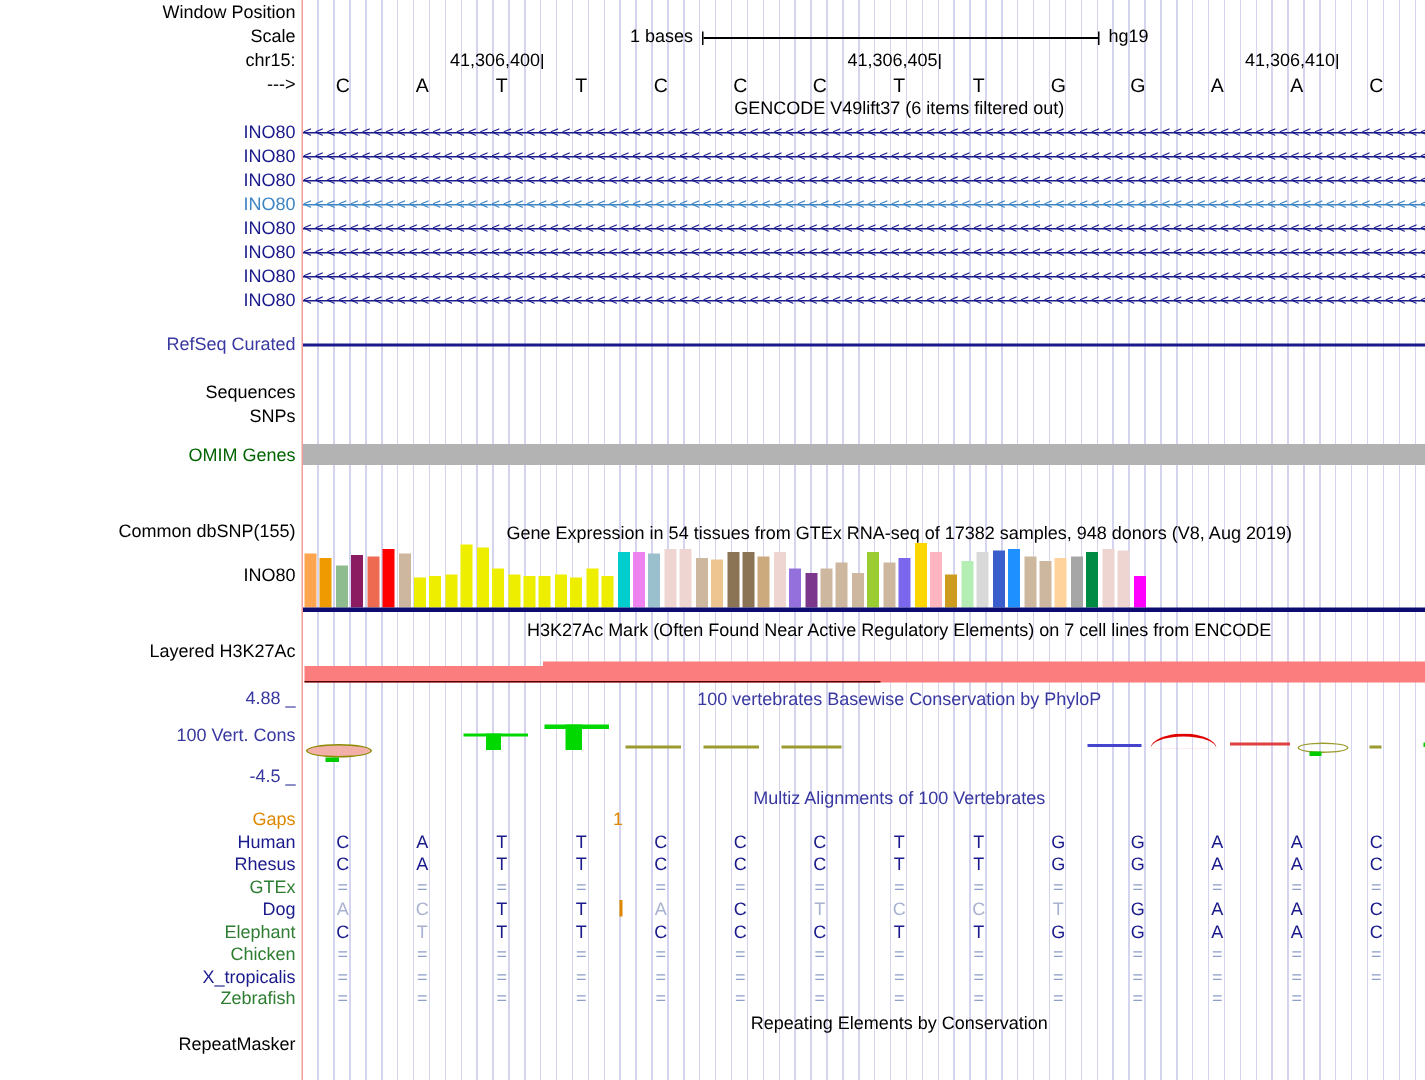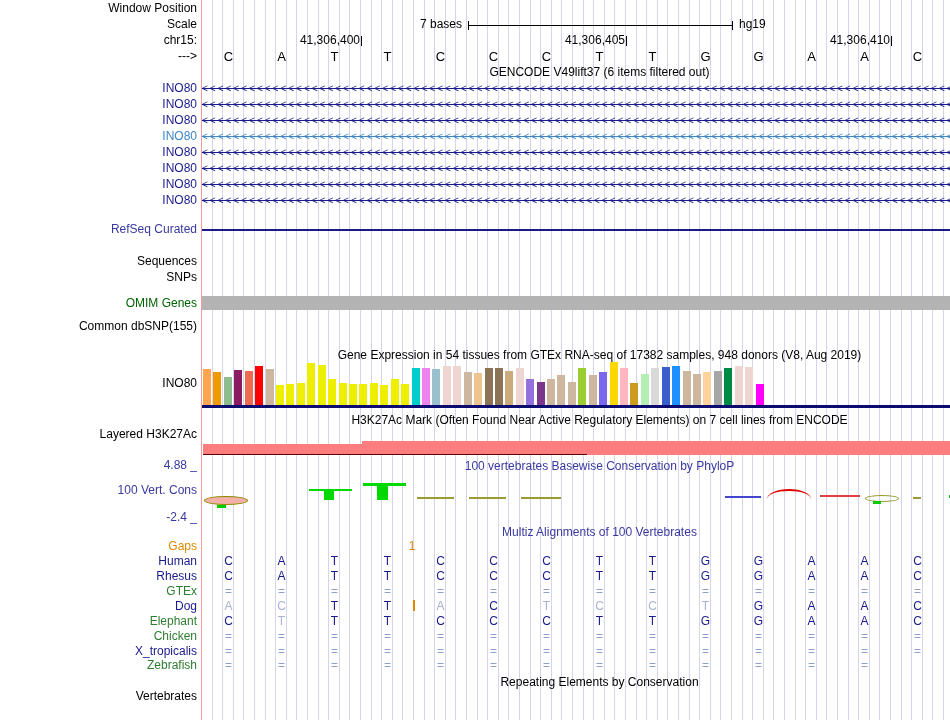--- a/index.html
+++ b/index.html
@@ -20,21 +20,21 @@
 </head>
 <body>
 
 <div id="screen">
   <div id="gridlines"></div>
   <div id="left-edge"></div>
 
   <div class="lbl" style="top:2px">Window Position</div>
 
   <div class="lbl" style="top:18px">Scale</div>
-  <div style="position:absolute;left:155px;top:18px;width:260px;text-align:right;line-height:13px;">7 bases</div>
+  <div style="position:absolute;left:155px;top:18px;width:260px;text-align:right;line-height:13px;">1 bases</div>
   <div class="scalebar" style="left:421px;top:21px;width:263px;height:9px;"></div>
   <div style="position:absolute;left:692px;top:18px;line-height:13px;">hg19</div>
 
   <div class="lbl" style="top:34px">chr15:</div>
   <div id="coords">
       <div style="position: absolute; left: 193px; top: 34px; width: 120px; text-align: right; line-height: 13px;">41,306,400</div>
       <div style="position: absolute; left: 314px; top: 36px; width: 1px; height: 10px; background: rgb(0, 0, 0);"></div>
       <div style="position: absolute; left: 458px; top: 34px; width: 120px; text-align: right; line-height: 13px;">41,306,405</div>
       <div style="position: absolute; left: 579px; top: 36px; width: 1px; height: 10px; background: rgb(0, 0, 0);"></div>
       <div style="position: absolute; left: 723px; top: 34px; width: 120px; text-align: right; line-height: 13px;">41,306,410</div>
@@ -65,21 +65,21 @@
 
   <div class="lbl bluet" style="top:223px">RefSeq Curated</div>
   <div class="hline" style="left:155px;top:229px;width:795px;height:2px;background:#1a1a8c;"></div>
 
   <div class="lbl" style="top:255px">Sequences</div>
   <div class="lbl" style="top:271px">SNPs</div>
 
   <div class="lbl green" style="top:297px">OMIM Genes</div>
   <div class="hline" style="left:155px;top:296px;width:795px;height:14px;background:#b3b3b3;"></div>
 
-  <div class="lbl" style="top:320px">Common dbSNP(155)</div>
+  <div class="lbl" style="top:348px">Common dbSNP(155)</div>
 
   <div class="title" style="top:349px">Gene Expression in 54 tissues from GTEx RNA-seq of 17382 samples, 948 donors (V8, Aug 2019)</div>
   <div class="lbl" style="top:377px">INO80</div>
   <div id="gtex-bars">
       <div title="Adipose - Subcutaneous" style="position: absolute; left: 156px; top: 369px; width: 8px; height: 36px; background: rgb(255, 165, 79);"></div>
       <div title="Adipose - Visceral (Omentum)" style="position: absolute; left: 166px; top: 372px; width: 8px; height: 33px; background: rgb(238, 154, 0);"></div>
       <div title="Adrenal Gland" style="position: absolute; left: 177px; top: 377px; width: 8px; height: 28px; background: rgb(143, 188, 143);"></div>
       <div title="Artery - Aorta" style="position: absolute; left: 187px; top: 370px; width: 8px; height: 35px; background: rgb(139, 28, 98);"></div>
       <div title="Artery - Coronary" style="position: absolute; left: 198px; top: 371px; width: 8px; height: 34px; background: rgb(238, 106, 80);"></div>
       <div title="Artery - Tibial" style="position: absolute; left: 208px; top: 366px; width: 8px; height: 39px; background: rgb(255, 0, 0);"></div>
@@ -136,21 +136,21 @@
 
   <div class="title" style="top:414px">H3K27Ac Mark (Often Found Near Active Regulatory Elements) on 7 cell lines from ENCODE</div>
   <div class="lbl" style="top:428px">Layered H3K27Ac</div>
   <div class="hline" style="left:156px;top:444px;width:159px;height:11px;background:#fb7d7d;"></div>
   <div class="hline" style="left:315px;top:441px;width:635px;height:14px;background:#fb7d7d;"></div>
   <div class="hline" style="left:156px;top:454px;width:384px;height:1px;background:#5a0000;"></div>
 
   <div class="lbl bluet" style="top:459px">4.88 _</div>
   <div class="title bluet" style="top:460px">100 vertebrates Basewise Conservation by PhyloP</div>
   <div class="lbl bluet" style="top:484px">100 Vert. Cons</div>
-  <div class="lbl bluet" style="top:511px">-2.4 _</div>
+  <div class="lbl bluet" style="top:511px">-4.5 _</div>
   <div id="cons-shapes">
       <div style="position: absolute; left: 157px; top: 496px; width: 44px; height: 9px; border: 1px solid rgb(139, 139, 0); border-radius: 50%; background: rgb(242, 176, 168); box-sizing: border-box;"></div>
       <div style="position: absolute; left: 170px; top: 505px; width: 9px; height: 3px; background: rgb(0, 204, 0);"></div>
       <div style="position: absolute; left: 262px; top: 489px; width: 43px; height: 2px; background: rgb(0, 216, 0);"></div>
       <div style="position: absolute; left: 277px; top: 489px; width: 10px; height: 11px; background: rgb(0, 216, 0);"></div>
       <div style="position: absolute; left: 316px; top: 483px; width: 43px; height: 3px; background: rgb(0, 216, 0);"></div>
       <div style="position: absolute; left: 330px; top: 483px; width: 11px; height: 17px; background: rgb(0, 216, 0);"></div>
       <div style="position: absolute; left: 370px; top: 497px; width: 37px; height: 2px; background: rgb(155, 155, 48);"></div>
       <div style="position: absolute; left: 422px; top: 497px; width: 37px; height: 2px; background: rgb(155, 155, 48);"></div>
       <div style="position: absolute; left: 474px; top: 497px; width: 40px; height: 2px; background: rgb(155, 155, 48);"></div>
@@ -163,21 +163,21 @@
       <div style="position: absolute; left: 902px; top: 495px; width: 12px; height: 3px; background: rgb(0, 204, 0);"></div>
     </div>
 
   <div class="title bluet" style="top:526px">Multiz Alignments of 100 Vertebrates</div>
   <div class="lbl orange" style="top:540px">Gaps</div>
   <div class="orange" style="position:absolute;left:358px;top:540px;width:14px;text-align:center;line-height:13px;">1</div>
   <div id="multiz-rows"></div>
   <div class="hline" style="left:366px;top:600px;width:2px;height:11px;background:#dd8800;"></div>
 
   <div class="title" style="top:676px">Repeating Elements by Conservation</div>
-  <div class="lbl" style="top:690px">Vertebrates</div>
+  <div class="lbl" style="top:690px">RepeatMasker</div>
 <div style="position: absolute; left: 0px; top: 82px; width: 150px; text-align: right; line-height: 13px; color: rgb(26, 26, 140);">INO80</div>
     <div style="position: absolute; left: 155px; top: 82px; width: 795px; height: 13px; overflow: hidden;">
       <div style="position: absolute; left: 0px; top: 6px; width: 795px; height: 1px; background: rgb(26, 26, 140);"></div>
       <div style="position: absolute; left: 0px; top: 0px; width: 795px; height: 13px; white-space: nowrap; overflow: hidden; font-size: 10px; letter-spacing: 2px; line-height: 13px; color: rgb(26, 26, 140);">&lt;&lt;&lt;&lt;&lt;&lt;&lt;&lt;&lt;&lt;&lt;&lt;&lt;&lt;&lt;&lt;&lt;&lt;&lt;&lt;&lt;&lt;&lt;&lt;&lt;&lt;&lt;&lt;&lt;&lt;&lt;&lt;&lt;&lt;&lt;&lt;&lt;&lt;&lt;&lt;&lt;&lt;&lt;&lt;&lt;&lt;&lt;&lt;&lt;&lt;&lt;&lt;&lt;&lt;&lt;&lt;&lt;&lt;&lt;&lt;&lt;&lt;&lt;&lt;&lt;&lt;&lt;&lt;&lt;&lt;&lt;&lt;&lt;&lt;&lt;&lt;&lt;&lt;&lt;&lt;&lt;&lt;&lt;&lt;&lt;&lt;&lt;&lt;&lt;&lt;&lt;&lt;&lt;&lt;&lt;&lt;&lt;&lt;&lt;&lt;&lt;&lt;&lt;&lt;&lt;&lt;&lt;&lt;&lt;&lt;&lt;&lt;&lt;&lt;&lt;&lt;&lt;&lt;&lt;&lt;&lt;&lt;&lt;&lt;&lt;&lt;&lt;&lt;&lt;&lt;&lt;&lt;&lt;&lt;&lt;&lt;&lt;&lt;&lt;&lt;</div>
     </div>
     <div style="position: absolute; left: 0px; top: 98px; width: 150px; text-align: right; line-height: 13px; color: rgb(26, 26, 140);">INO80</div>
     <div style="position: absolute; left: 155px; top: 98px; width: 795px; height: 13px; overflow: hidden;">
       <div style="position: absolute; left: 0px; top: 6px; width: 795px; height: 1px; background: rgb(26, 26, 140);"></div>
       <div style="position: absolute; left: 0px; top: 0px; width: 795px; height: 13px; white-space: nowrap; overflow: hidden; font-size: 10px; letter-spacing: 2px; line-height: 13px; color: rgb(26, 26, 140);">&lt;&lt;&lt;&lt;&lt;&lt;&lt;&lt;&lt;&lt;&lt;&lt;&lt;&lt;&lt;&lt;&lt;&lt;&lt;&lt;&lt;&lt;&lt;&lt;&lt;&lt;&lt;&lt;&lt;&lt;&lt;&lt;&lt;&lt;&lt;&lt;&lt;&lt;&lt;&lt;&lt;&lt;&lt;&lt;&lt;&lt;&lt;&lt;&lt;&lt;&lt;&lt;&lt;&lt;&lt;&lt;&lt;&lt;&lt;&lt;&lt;&lt;&lt;&lt;&lt;&lt;&lt;&lt;&lt;&lt;&lt;&lt;&lt;&lt;&lt;&lt;&lt;&lt;&lt;&lt;&lt;&lt;&lt;&lt;&lt;&lt;&lt;&lt;&lt;&lt;&lt;&lt;&lt;&lt;&lt;&lt;&lt;&lt;&lt;&lt;&lt;&lt;&lt;&lt;&lt;&lt;&lt;&lt;&lt;&lt;&lt;&lt;&lt;&lt;&lt;&lt;&lt;&lt;&lt;&lt;&lt;&lt;&lt;&lt;&lt;&lt;&lt;&lt;&lt;&lt;&lt;&lt;&lt;&lt;&lt;&lt;&lt;&lt;&lt;&lt;</div>
     </div>

